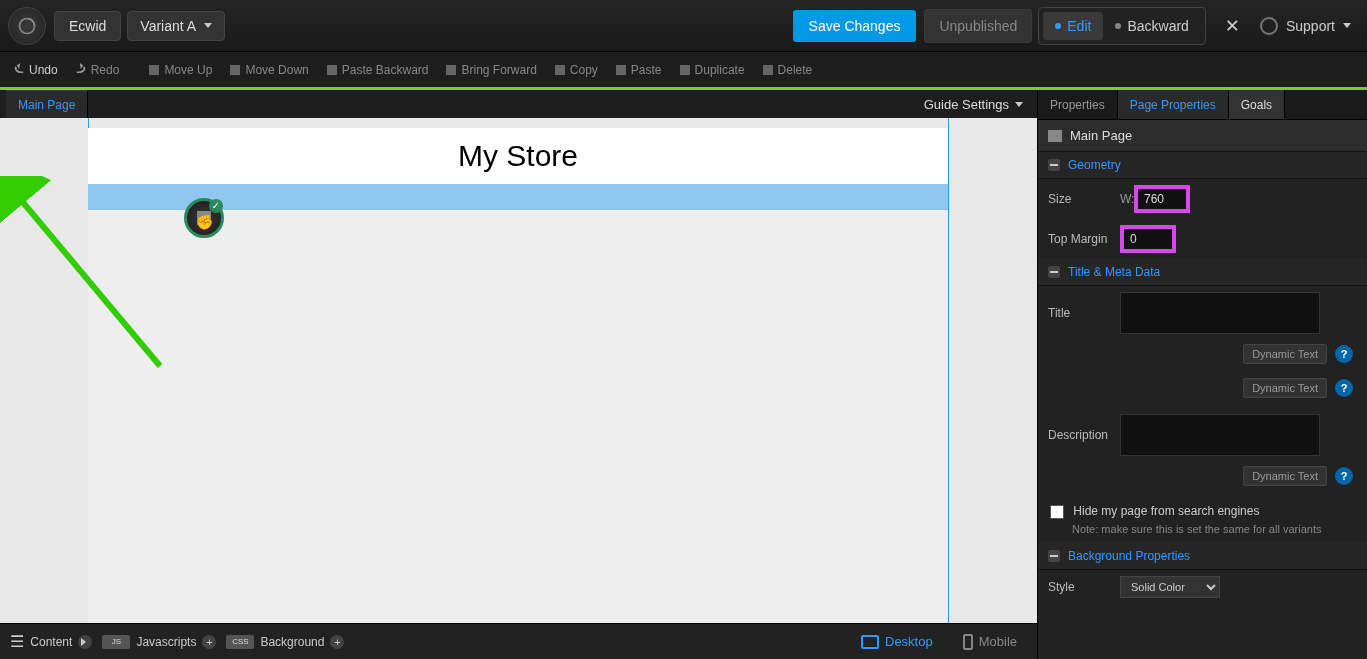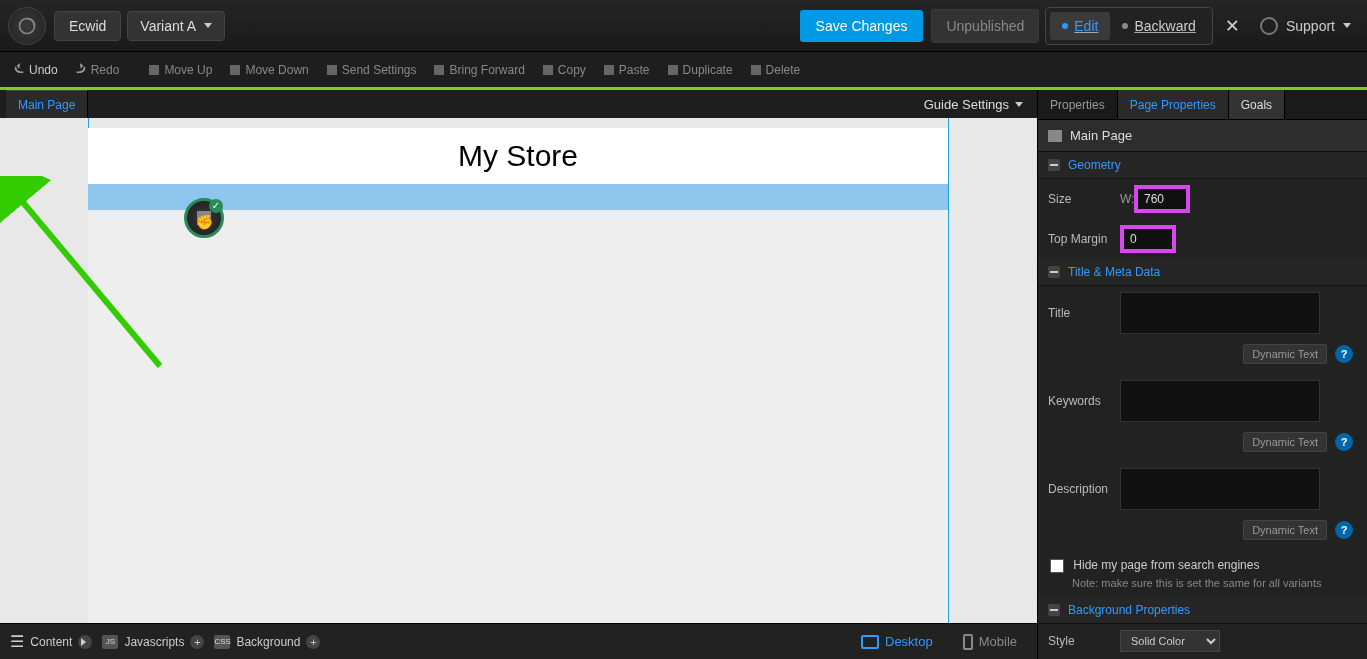--- a/index.html
+++ b/index.html
@@ -8,21 +8,21 @@
 
 .topbar { height: 52px; background: linear-gradient(#252525,#1a1a1a); display: flex; align-items: center; padding: 0 8px; border-bottom: 1px solid #000; }
 .logo-circle { width: 38px; height: 38px; border-radius: 50%; background: radial-gradient(#3a3a3a,#222); display: flex; align-items: center; justify-content: center; margin-right: 8px; border:1px solid #444;}
 .logo-circle svg { width: 20px; height: 20px; }
 .name-pill { background: #333; border: 1px solid #444; border-radius: 4px; padding: 6px 14px; margin-right: 6px; color: #ddd; font-size: 14px;}
 .variant-pill { background: #333; border: 1px solid #444; border-radius: 4px; padding: 6px 12px; color: #ddd; font-size: 14px; display:flex; align-items:center; gap:8px;}
 .variant-pill .caret { width:0;height:0;border-left:4px solid transparent;border-right:4px solid transparent;border-top:5px solid #ccc;}
 .topbar .spacer { flex: 1; }
 .btn-save { background: #0099e5; color: #fff; padding: 8px 16px; border-radius: 3px; font-size: 14px; margin-right: 8px; border:none;}
 .btn-grey { background: #333; color: #888; padding: 8px 14px; border-radius: 3px; font-size: 14px; margin-right: 6px; border:1px solid #3a3a3a;}
-.mode-group { background: #222; border: 1px solid #444; border-radius: 4px; display:flex; align-items:center; padding:4px; margin-right:0;text-decoration:underline;}
+.mode-group { background: #222; border: 1px solid #444; border-radius: 4px; display:flex; align-items:center; padding:4px; margin-right:7px;}
 .mode-btn { padding: 6px 12px; font-size: 14px; color: #ccc; display:flex; align-items:center; gap:6px;}
 .mode-btn.active { background: #3a3a3a; border-radius:3px; }
 .dot { width:6px; height:6px; border-radius:50%; }
 .dot.blue { background:#3399ff; }
 .dot.grey { background:#888; }
 .close-x { color:#ccc; font-size:18px; padding:0 12px; cursor:pointer;}
 .support { display:flex; align-items:center; gap:8px; color:#ccc; font-size:14px; padding:0 8px;}
 .support .gear { width:18px;height:18px;border:2px solid #777;border-radius:50%; }
 .support .caret { width:0;height:0;border-left:4px solid transparent;border-right:4px solid transparent;border-top:5px solid #ccc;}
 
@@ -68,21 +68,21 @@
 .widget-drop { position:absolute; top:80px; left:184px; width:40px; height:40px; border-radius:50%; background:radial-gradient(#3a3a3a,#1a1a1a); border:3px solid #2a8a5a; display:flex; align-items:center; justify-content:center;}
 .widget-drop .ic { width:14px; height:14px; background:#888;}
 .widget-drop .check { position:absolute; right:-2px; top:-2px; width:14px; height:14px; background:#2a8a5a; border-radius:50%; color:#fff; font-size:10px; text-align:center; line-height:14px;}
 .cursor-hand { position:absolute; top:96px; left:196px; font-size:14px; color:#000;}
 .canvas-body { position:absolute; top:92px; left:88px; width:860px; height:430px; background:#eee;}
 .arrow-annot { position:absolute; top:58px; left:0px; pointer-events:none;}
 
 
 .bottom { position:absolute; left:0; right:0; bottom:0; height:36px; background:#222; display:flex; align-items:center; padding:0 10px; gap:10px; border-top:1px solid #000;}
 .bchunk { display:flex; align-items:center; gap:6px; color:#ccc; font-size:12px;}
-.badge-sq { background:#555; width:16px; height:14px; border-radius:2px; font-size:8px; color:#ddd; text-align:center; line-height:14px;}
+.badge-sq { background:#555; width:28px; height:14px; border-radius:2px; font-size:8px; color:#ddd; text-align:center; line-height:14px;}
 .plus-circle { width:14px;height:14px;border-radius:50%;background:#444;color:#ccc;font-size:11px;text-align:center;line-height:14px;}
 .play-circle { width:14px;height:14px;border-radius:50%;background:#444;display:flex;align-items:center;justify-content:center;}
 .play-circle::after{content:"";border:4px solid transparent;border-left:5px solid #ccc;}
 .bottom .flex1 { flex:1; }
 .device { display:flex; align-items:center; gap:6px; font-size:13px; color:#888; padding:0 10px;}
 .device.active { color:#3399ff; }
 .dev-icon { width:18px; height:14px; border:2px solid currentColor; border-radius:2px;}
 .dev-icon.phone { width:10px; height:16px; }
 
 
@@ -160,21 +160,21 @@
   <div class="tbtn">
       <span class="ticon sq"></span>
       <span>Move Up</span>
     </div>
   <div class="tbtn">
       <span class="ticon sq"></span>
       <span>Move Down</span>
     </div>
   <div class="tbtn">
       <span class="ticon sq"></span>
-      <span>Send Settings</span>
+      <span>Paste Backward</span>
     </div>
   <div class="tbtn">
       <span class="ticon sq"></span>
       <span>Bring Forward</span>
     </div>
   <div class="tbtn">
       <span class="ticon sq"></span>
       <span>Copy</span>
     </div>
   <div class="tbtn">
@@ -331,24 +331,20 @@
       <span class="title">Title &amp; Meta Data</span>
     </div>
     <div class="prow">
       <label>Title</label>
       <textarea class="ptextarea" style=""></textarea>
     </div>
     <div class="dyn-row">
       <button class="dyn-btn">Dynamic Text</button>
       <span class="help-circle">?</span>
     </div>
-    <div class="prow">
-      <label>Keywords</label>
-      <textarea class="ptextarea" style=""></textarea>
-    </div>
     <div class="dyn-row">
       <button class="dyn-btn">Dynamic Text</button>
       <span class="help-circle">?</span>
     </div>
     <div class="prow">
       <label>Description</label>
       <textarea class="ptextarea" style=""></textarea>
     </div>
     <div class="dyn-row">
       <button class="dyn-btn">Dynamic Text</button>

